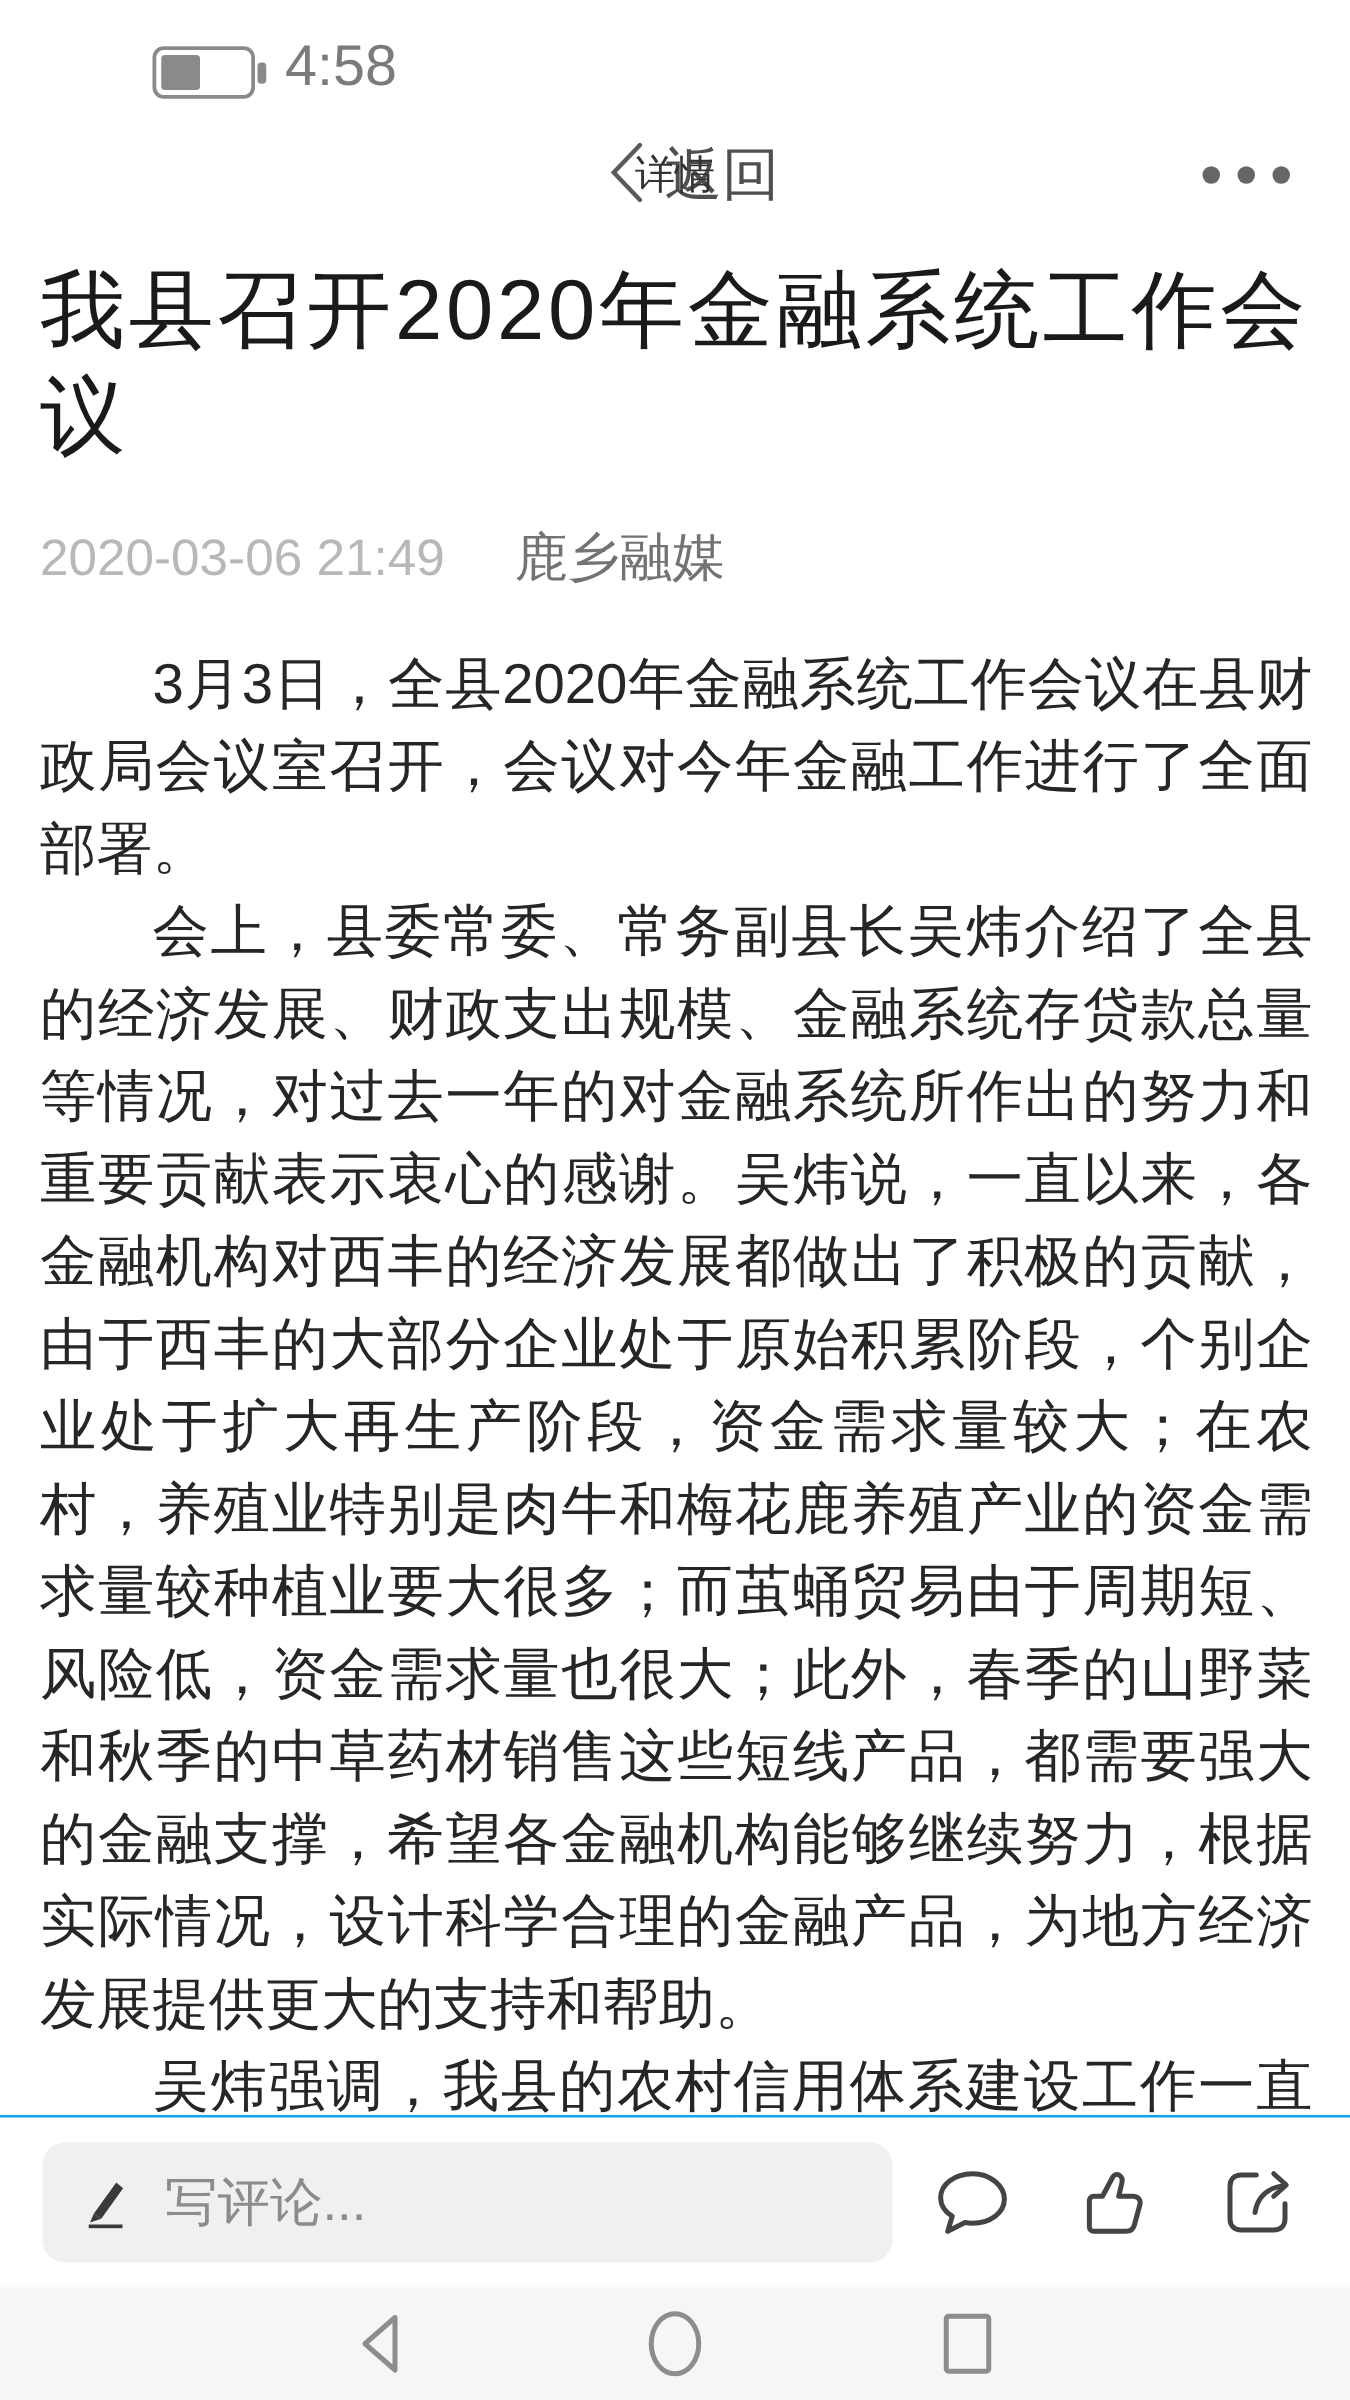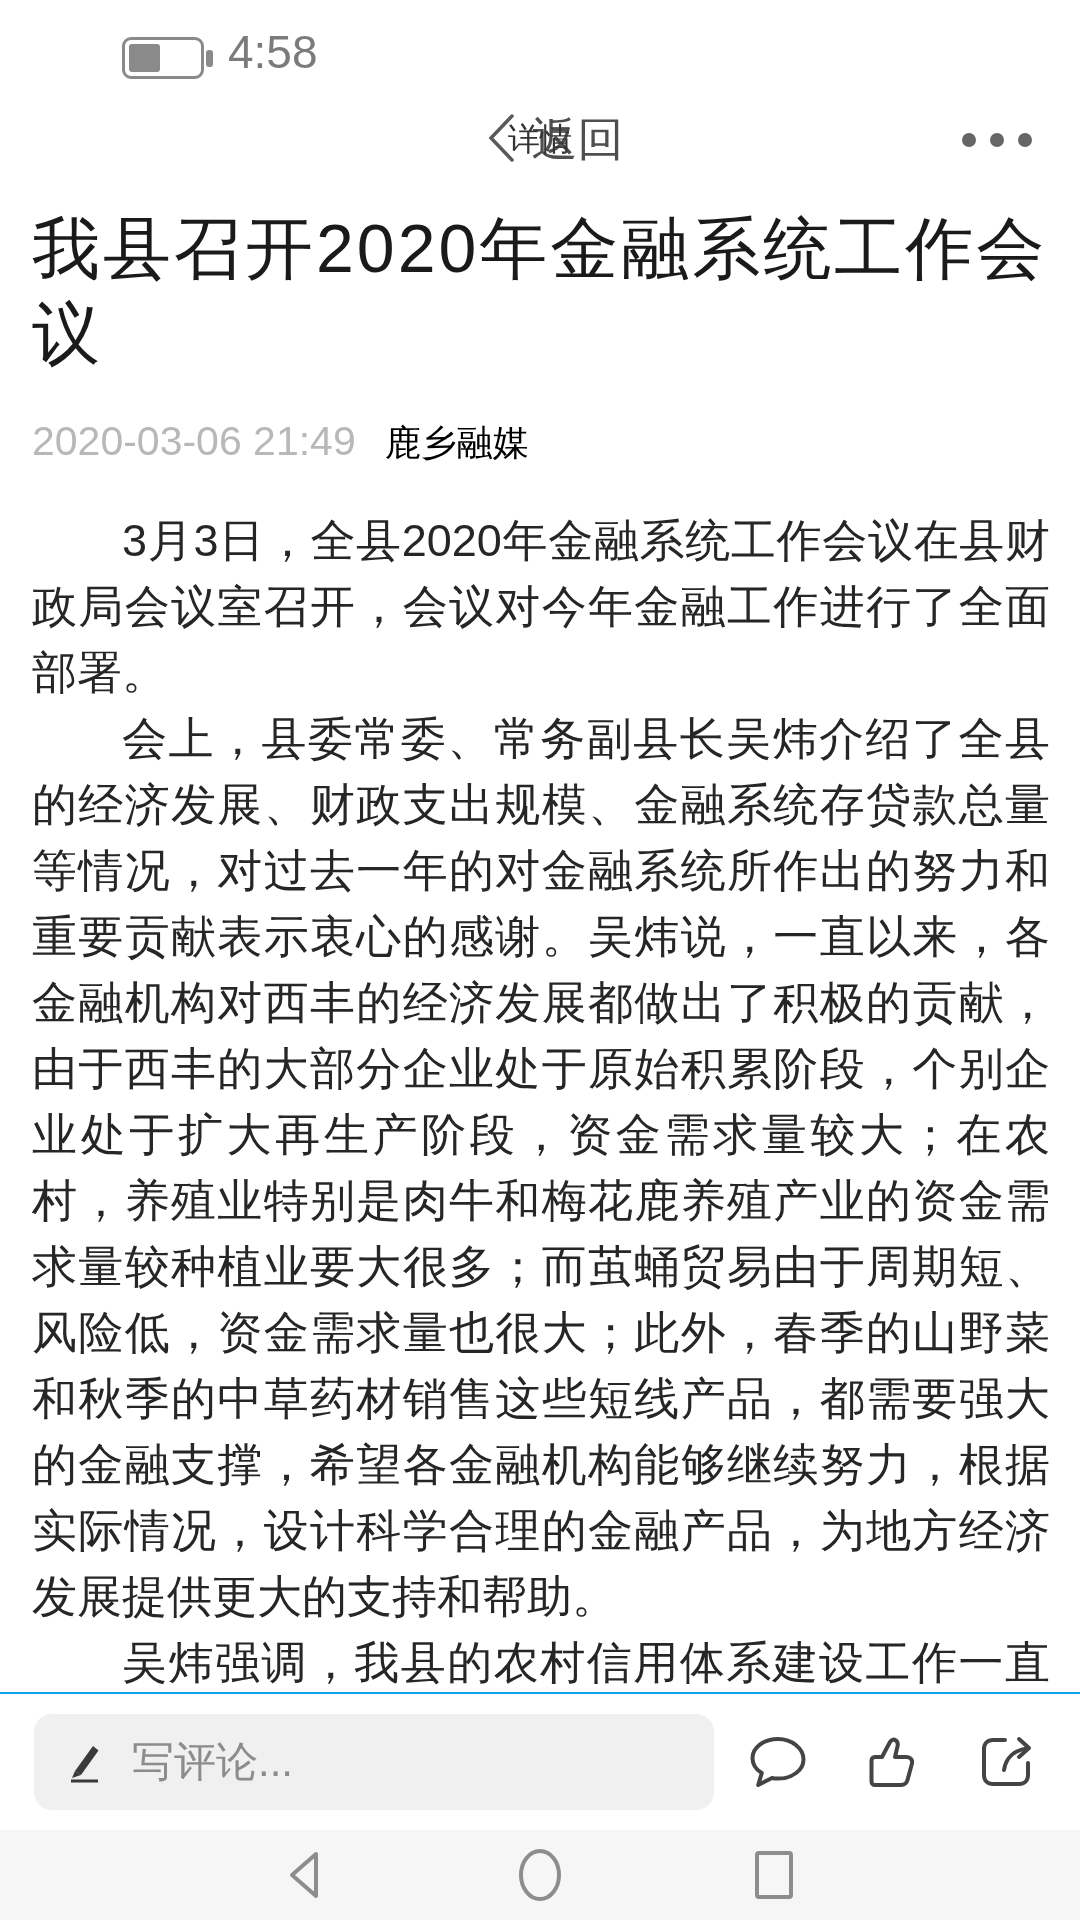--- a/index.html
+++ b/index.html
@@ -40,23 +40,23 @@
   .nav-title { position:absolute; left:50%; transform:translateX(-50%); font-size:32px; color:#333; }
   .more-btn { position:absolute; right:48px; display:flex; gap:14px; cursor:pointer; padding:14px 0; }
   .more-btn .dot { width:14px; height:14px; border-radius:50%; background:#666; }
 
   
   .article { position:absolute; top:190px; left:32px; right:30px; height:1500px; overflow:hidden; }
   .article-title {
     margin-top:16px; font-size:68px; font-weight:500; color:#1a1a1a;
     letter-spacing:3px; line-height:1.25;
   }
-  .article-meta { margin-top:42px; display:flex; align-items:baseline; gap:29px; }
+  .article-meta { margin-top:42px; display:flex; align-items:baseline; gap:56px; }
   .meta-date { font-size:41px; color:#b8b8b8; }
-  .meta-source { font-size:36px; color:#000000; }
+  .meta-source { font-size:42px; color:#737373; }
   .article-body { margin-top:40px; }
   .article-body p {
     font-size:45px; line-height:66px; color:#262626;
     text-align:justify; text-indent:2em;
   }
 
   
   .comment-bar {
     position:absolute; top:1692px; left:0; right:0; height:138px;
     background:#fff; border-top:2px solid #0ea5e9;

